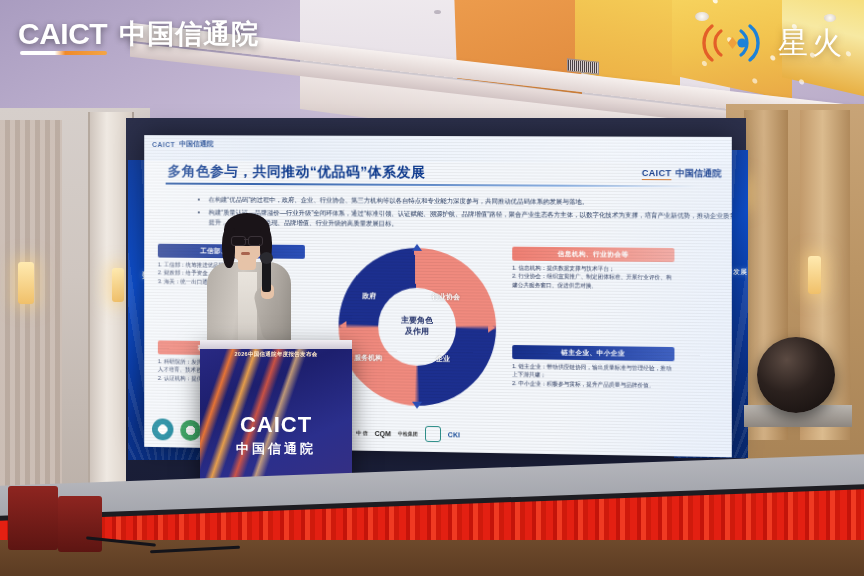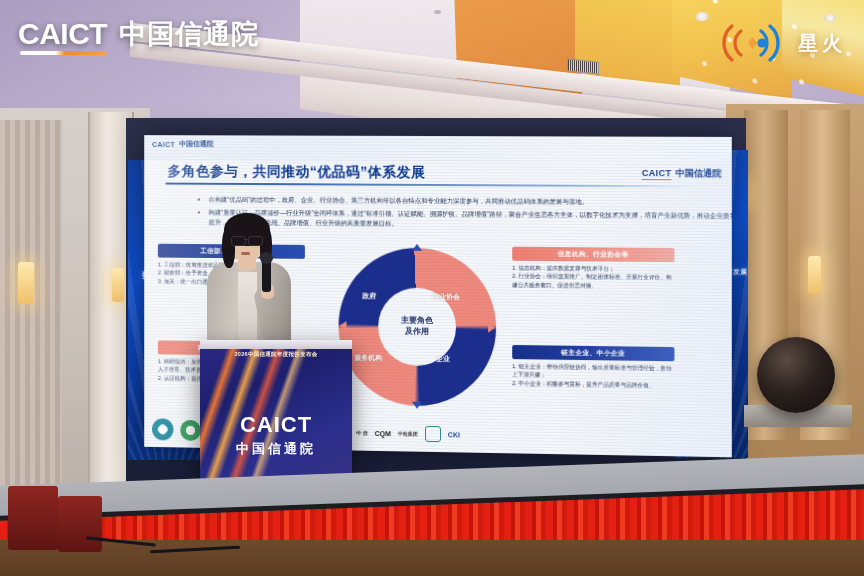--- a/index.html
+++ b/index.html
@@ -179,21 +179,21 @@
   
   .ov-tl{position:absolute;left:18px;top:16px;display:flex;align-items:center;gap:12px;}
   .ov-caict{font-size:30px;font-weight:800;color:#fff;letter-spacing:-0.5px;
     text-shadow:0 2px 6px rgba(0,0,0,.45);position:relative;}
   .ov-caict::after{content:"";position:absolute;left:2px;bottom:-4px;width:98%;height:4px;
     background:linear-gradient(90deg,#ffffff 0%,#ffffff 40%,#f08a2a 52%,#f3a545 100%);
     border-radius:2px;}
   .ov-cn{font-size:27px;font-weight:700;color:#fff;letter-spacing:1px;
     text-shadow:0 2px 6px rgba(0,0,0,.45);}
   .ov-tr{position:absolute;right:18px;top:20px;display:flex;align-items:center;gap:8px;}
-  .xh-cn{font-size:20px;font-weight:700;color:#fff;letter-spacing:4px;
+  .xh-cn{font-size:30px;font-weight:400;color:#fff;letter-spacing:4px;
     text-shadow:0 2px 7px rgba(120,70,0,.5);}
 
   .vase{position:absolute;left:757px;top:337px;width:78px;height:76px;border-radius:50%;
     background:radial-gradient(circle at 38% 30%,#5b4a42 0%,#2b211e 45%,#120d0c 100%);
     box-shadow:0 6px 14px rgba(0,0,0,.5);}
   .vase-tbl{position:absolute;left:744px;top:405px;width:108px;height:22px;
     background:linear-gradient(180deg,#b9b5b0,#8d867f);}
 
   .cable{position:absolute;background:#14141a;border-radius:2px;}
   .chair{position:absolute;background:linear-gradient(180deg,#8e2520,#5d1512);border-radius:3px;}

